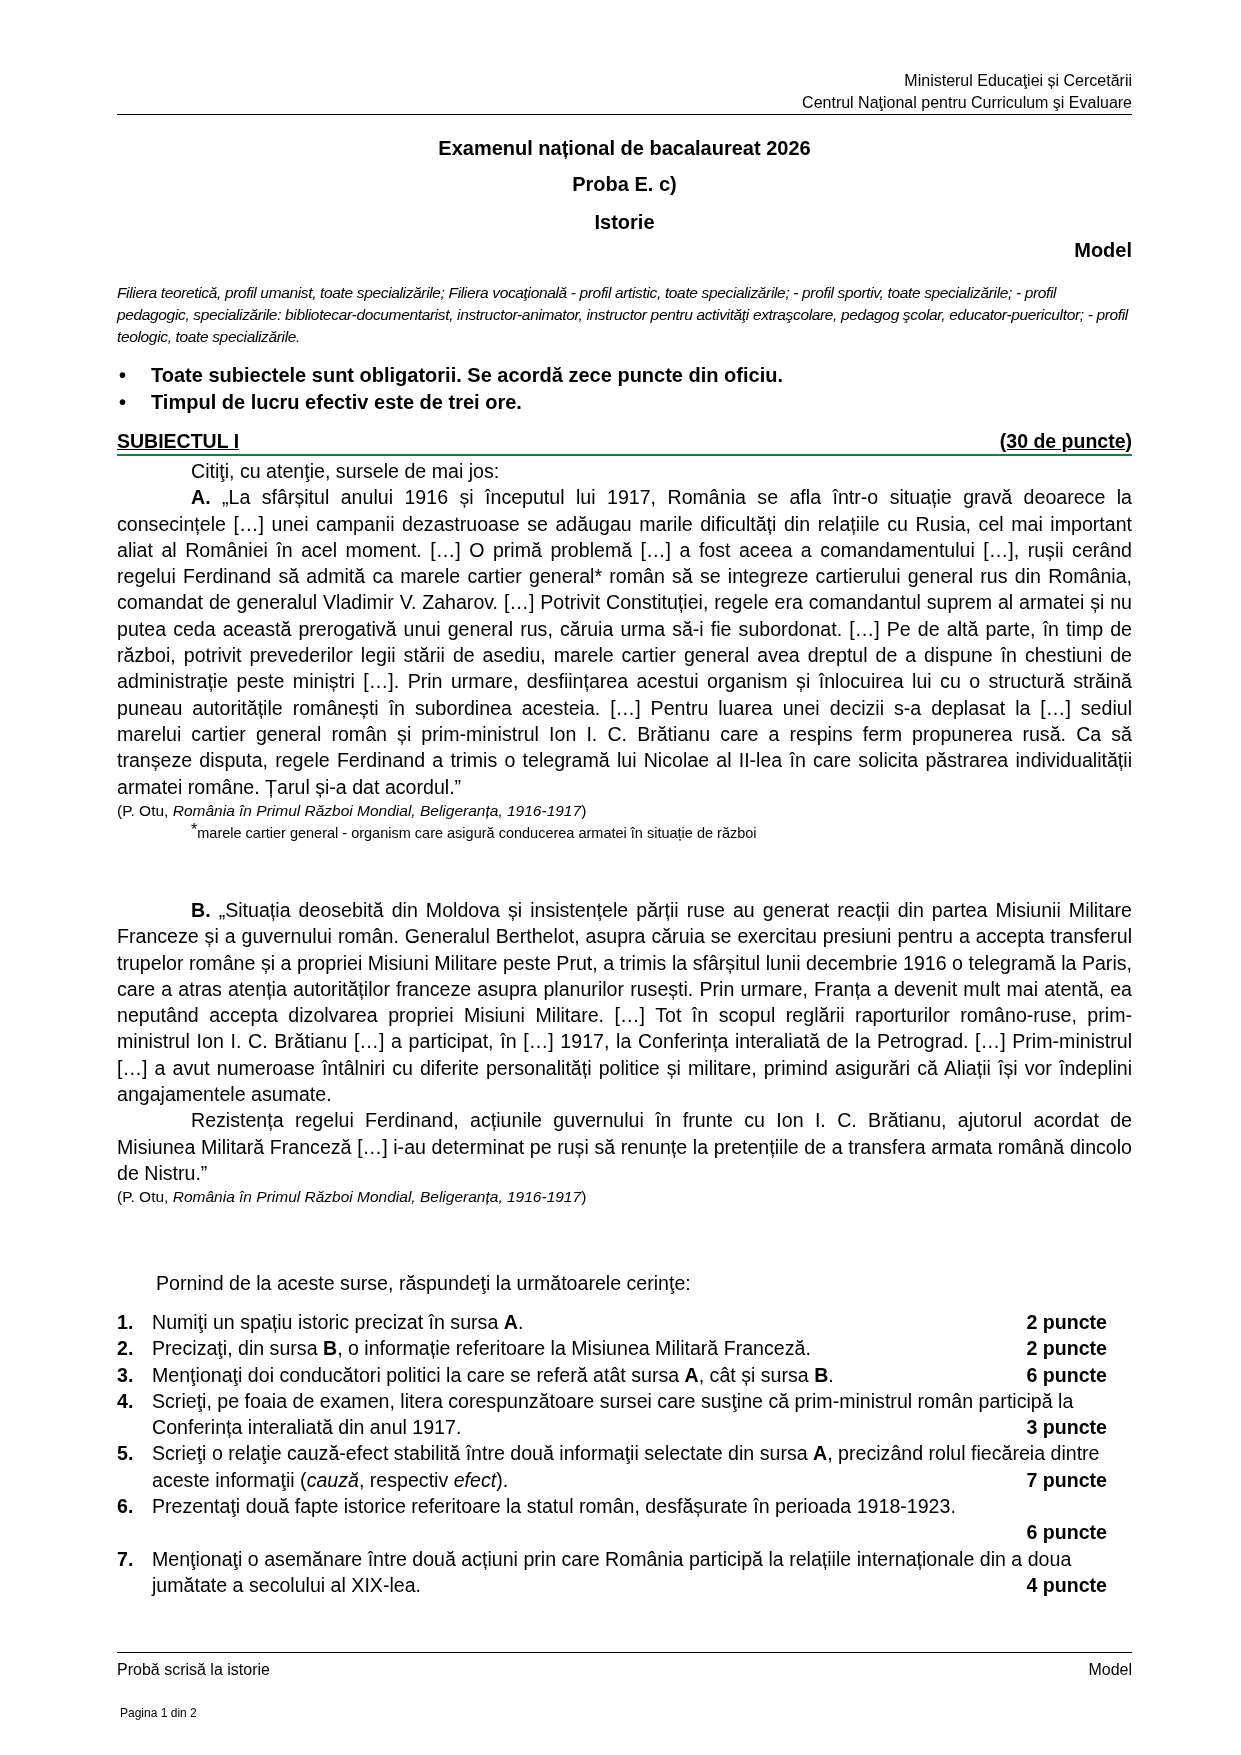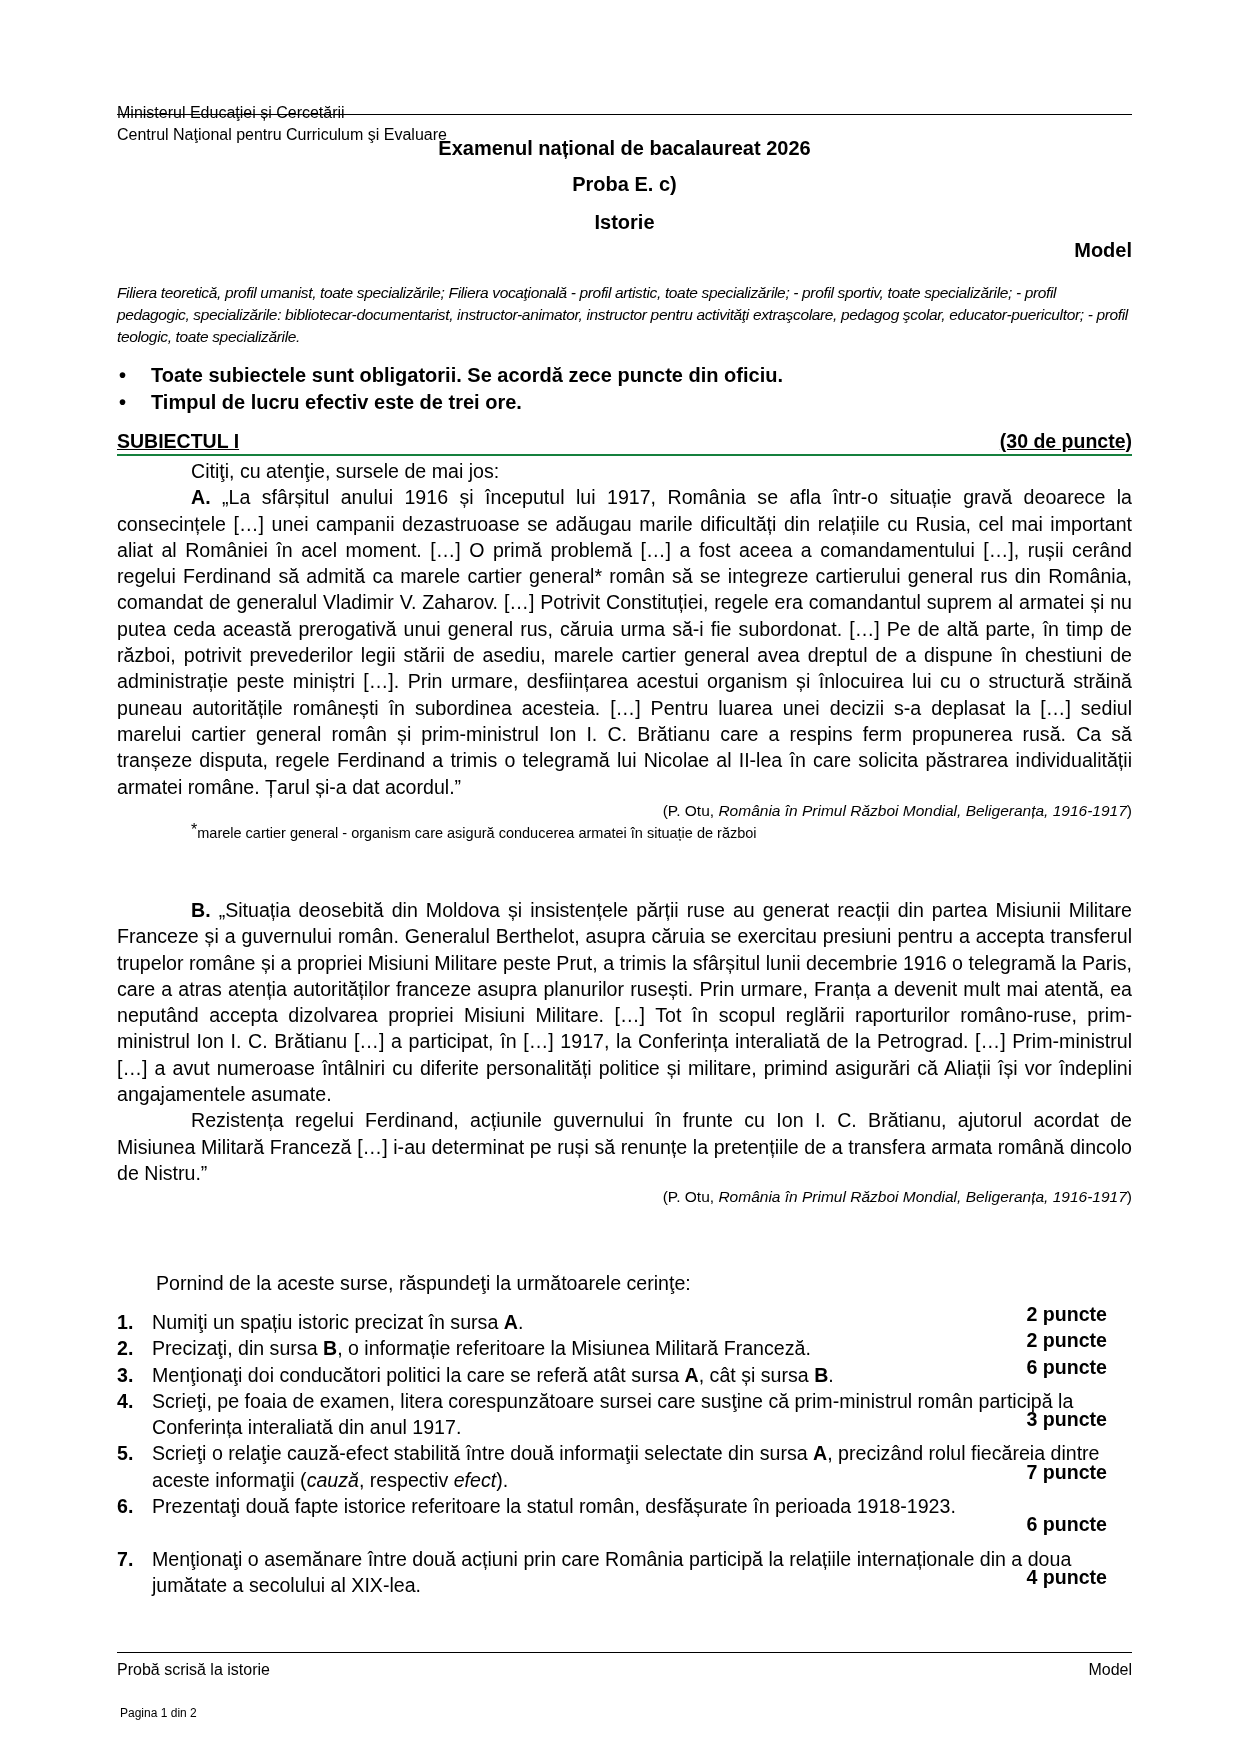--- a/index.html
+++ b/index.html
@@ -1,49 +1,49 @@
 <!DOCTYPE html>
 <html><head>
 <meta charset="utf-8">
 <style>
   html, body { margin: 0; padding: 0; background: #ffffff; }
   body { width: 1241px; height: 1755px; position: relative; overflow: hidden;
          font-family: "Liberation Sans", sans-serif; color: #000; }
   .page { position: absolute; left: 117px; top: 0; width: 1015px; }
-  .hdr { position: absolute; left: 0; width: 1015px; text-align: left; font-size: 16px; line-height: 20px; margin-top: 32px; }
+  .hdr { position: absolute; left: 0; width: 1015px; text-align: right; font-size: 16px; line-height: 20px; }
   .hdr1 { top: 71px; }
   .hdr2 { top: 93px; }
   .rule { position: absolute; left: 0; width: 1015px; border-top: 1.5px solid #000; }
   .rule-top { top: 114px; }
   .title { position: absolute; left: 0; width: 1015px; text-align: center; font-weight: bold; font-size: 20px; line-height: 24px; }
   .t1 { top: 136px; }
   .t2 { top: 172px; }
   .t3 { top: 210px; }
   .model { position: absolute; right: 0; top: 238px; font-weight: bold; font-size: 20px; line-height: 24px; }
   .filiera { position: absolute; left: 0; top: 282px; width: 1015px; font-weight: normal; font-style: italic; font-size: 15.5px; line-height: 22px; letter-spacing: -0.35px; }
   .bullets { position: absolute; left: 0; top: 362px; width: 1015px; margin: 0; padding: 0; list-style: none; }
   .bullets li { position: relative; padding-left: 34px; font-weight: bold; font-size: 20px; line-height: 27px; }
   .bullets li .dot { position: absolute; left: 2px; top: 0; }
   .subj { position: absolute; left: 0; top: 428px; width: 1015px; height: 26px; border-bottom: 2px solid #15803d; font-weight: bold; font-size: 19.5px; line-height: 26px; }
   .subj .l { position: absolute; left: 0; text-decoration: underline; }
   .subj .r { position: absolute; right: 0; text-decoration: underline; }
   .body { position: absolute; left: 0; width: 1015px; font-size: 19.6px; line-height: 26.3px; text-align: justify; }
   .body p { margin: 0; }
   .ind { text-indent: 74px; }
-  .cite { text-align: right; font-size: 15.5px; line-height: 22px; }
+  .cite { text-align: left; font-size: 15.5px; line-height: 22px; }
   .cite i { font-style: italic; }
   .foot-note { font-size: 14.5px; line-height: 22px; padding-left: 74px; }
   .foot-note sup { font-size: 16px; vertical-align: 0; position: relative; top: -3px; }
   .srcA { top: 458px; }
   .srcB { top: 897px; }
   .req-intro { position: absolute; left: 39px; top: 1270px; font-size: 19.6px; line-height: 26px; }
   .reqs { position: absolute; left: 0; top: 1309px; width: 1015px; margin: 0; padding: 0; list-style: none; }
   .reqs li { position: relative; padding-left: 35px; font-size: 19.6px; line-height: 26.3px; }
   .reqs li .num { position: absolute; left: 0; top: 0; font-weight: bold; }
-  .reqs li .pts { font-weight: bold; position: absolute; right: 25px; bottom: 8px; }
+  .reqs li .pts { font-weight: bold; position: absolute; right: 25px; bottom: 0; }
   .reqs li .txt { display: block; padding-right: 0; }
   .reqs li.short .txt { padding-right: 140px; }
   .reqs li.ptsline { padding-bottom: 26.3px; }
   .rule-foot { top: 1652px; }
   .foot-l { position: absolute; left: 0; top: 1660px; font-size: 16px; line-height: 20px; }
   .foot-r { position: absolute; right: 0; top: 1660px; font-size: 16px; line-height: 20px; }
   .foot-c { position: absolute; left: 3px; width: 1015px; top: 1703px; text-align: left; font-size: 12px; line-height: 20px; }
 </style>
 </head>
 <body>

